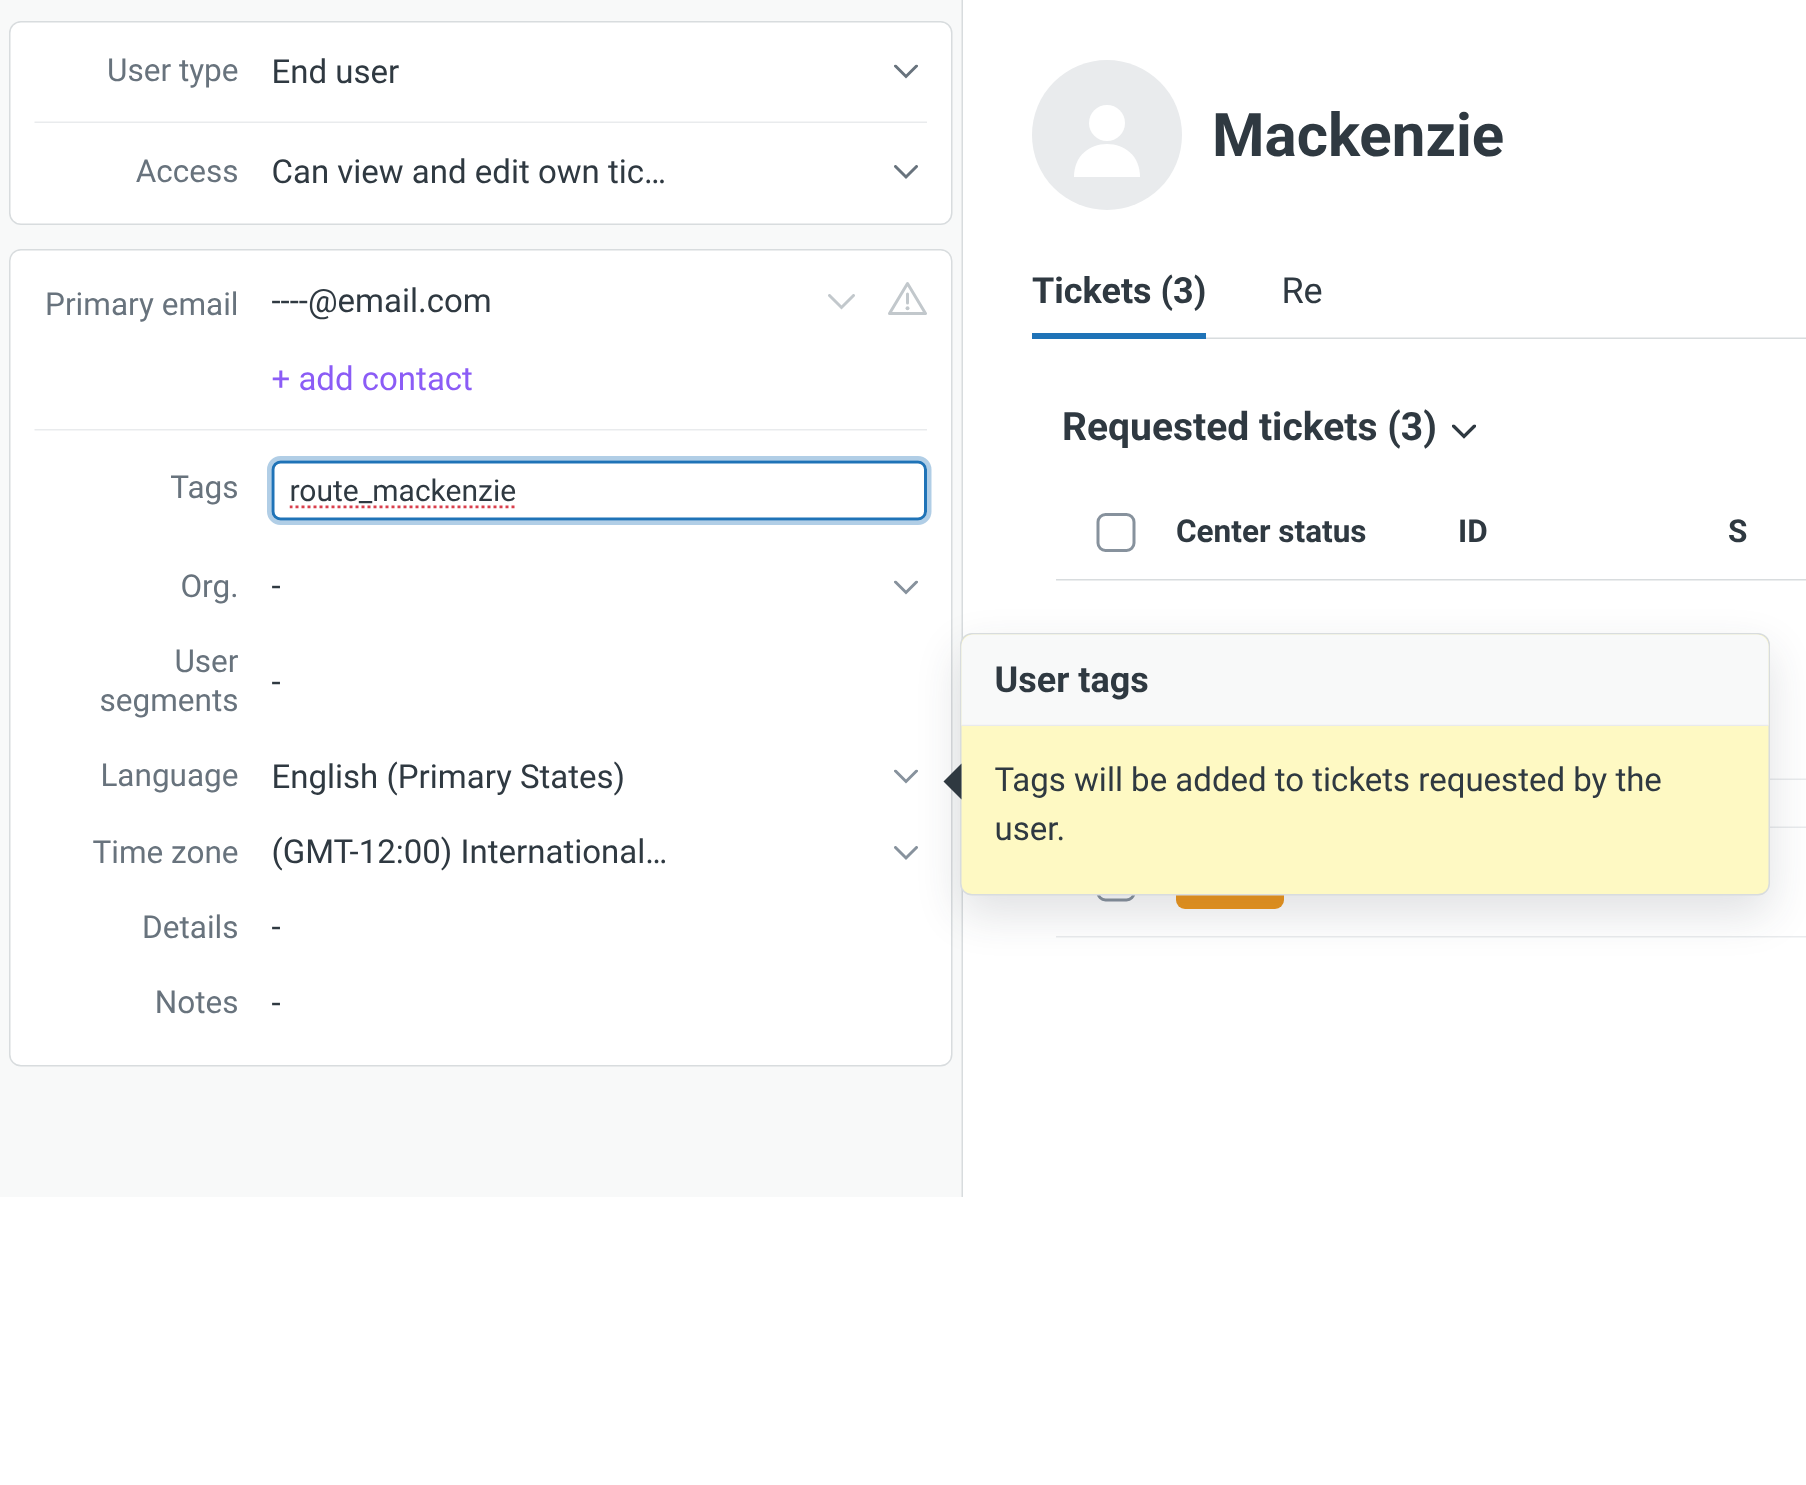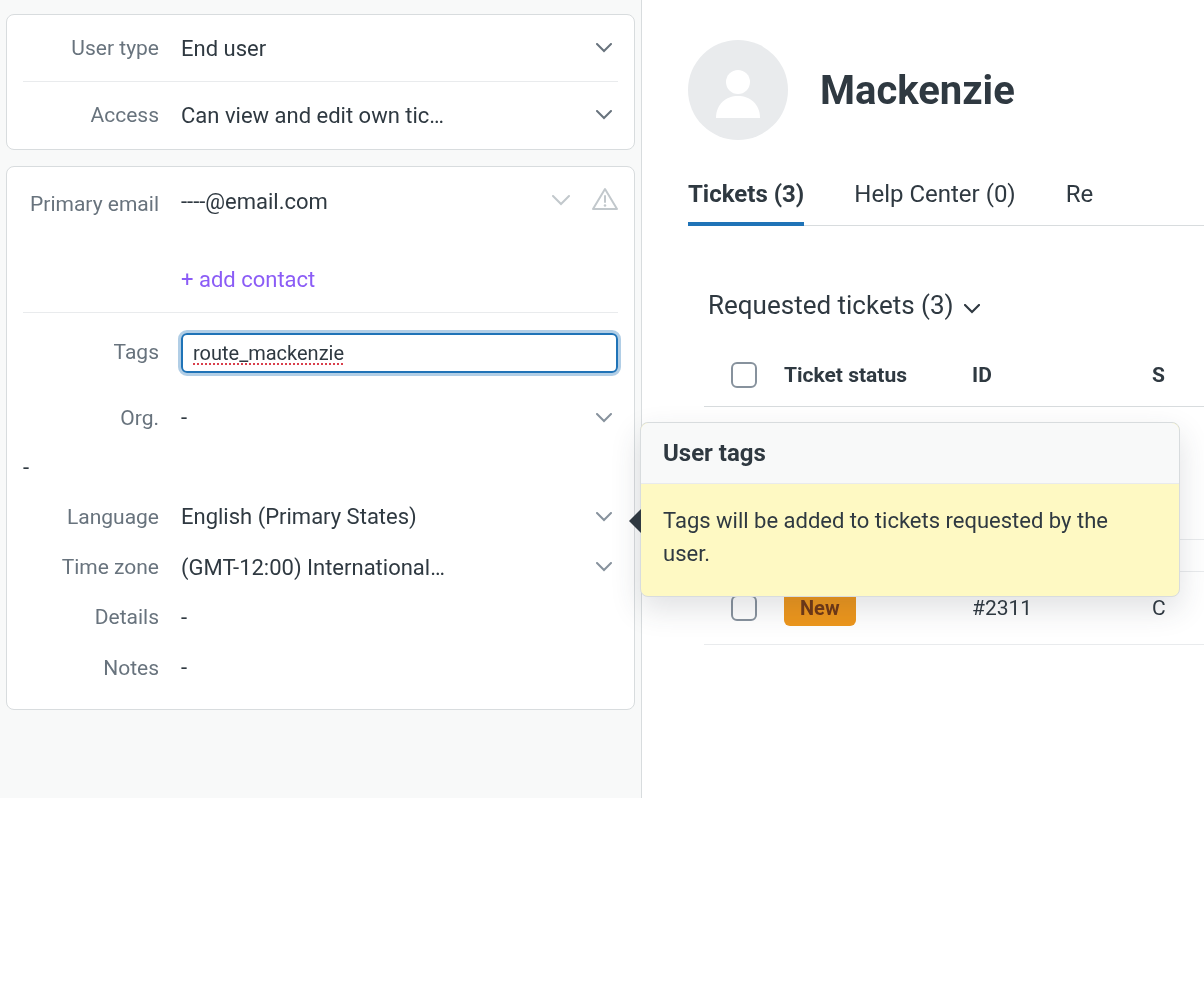--- a/index.html
+++ b/index.html
@@ -46,21 +46,20 @@
     font-size: 21px;
     padding-right: 22px;
     line-height: 1.25;
   }
   .field-value {
     flex: 1;
     display: flex;
     align-items: center;
     color: #2f3941;
     font-size: 22px;
-    gap: 27px;
   }
   .select-like {
     flex: 1;
     display: flex;
     justify-content: space-between;
     align-items: center;
     cursor: pointer;
   }
   .select-like .caret {
     color: #68737d;
@@ -97,21 +96,21 @@
 
   
   .right-pane {
     flex: 1;
     padding: 40px 0 0 46px;
     position: relative;
   }
   .user-header {
     display: flex;
     align-items: center;
-    gap: 32px;
+    gap: 20px;
     margin-bottom: 40px;
   }
   .avatar {
     width: 100px; height: 100px; border-radius: 50%;
     background: #e9ebed;
     display: flex; align-items: center; justify-content: center;
   }
   .avatar svg { fill: #fff; }
   .user-name {
     font-size: 40px;
@@ -130,22 +129,22 @@
     color: #2f3941;
     white-space: nowrap;
   }
   .tab.active {
     font-weight: 700;
     border-bottom: 4px solid #1f73b7;
     margin-bottom: -1px;
   }
   .section-header {
     display: flex; align-items: center; gap: 10px;
-    font-size: 26px; font-weight: 400;
-    margin: 64px 0 24px 20px;
+    font-size: 26px; font-weight: 700;
+    margin: 44px 0 24px 20px;
   }
   .table {
     margin-left: 16px;
   }
   .thead, .trow {
     display: flex;
     align-items: center;
     gap: 0;
     border-bottom: 1px solid #e9ebed;
     padding: 18px 0;
@@ -283,20 +282,21 @@
           <span>-</span>
           <span class="caret">
             <svg width="16" height="10" viewBox="0 0 16 10">
                 <path d="M1 1l7 7 7-7" stroke="#87929d" stroke-width="2" fill="none" stroke-linecap="round"></path>
               </svg>
           </span>
         </div>
       </div>
 
       <div class="field-row small-row">
+        <div class="field-label">User segments</div>
         <div class="field-value">
           <span>-</span>
         </div>
       </div>
 
       <div class="field-row small-row">
         <div class="field-label">Language</div>
         <div class="field-value select-like">
           <span>English (Primary States)</span>
           <span class="caret">
@@ -342,39 +342,38 @@
         <svg width="60" height="60" viewBox="0 0 60 60">
             <circle cx="30" cy="22" r="12" fill="#fff"></circle>
             <path d="M8 58c0-14 10-22 22-22s22 8 22 22" fill="#fff"></path>
           </svg>
       </div>
       <div class="user-name">Mackenzie</div>
     </div>
 
     <div class="tabs">
       <div class="tab active">Tickets (3)</div>
-      <div class="tab">Help Center (0)</div>
       <div class="tab">Re</div>
     </div>
 
     <div class="section-header">
       <span>Requested tickets (3)</span>
       <span>
         <svg width="16" height="10" viewBox="0 0 16 10">
             <path d="M1 1l7 7 7-7" stroke="#2f3941" stroke-width="2.2" fill="none" stroke-linecap="round"></path>
           </svg>
       </span>
     </div>
 
     <div class="table">
       <div class="thead">
         <div class="col-check">
             <div class="checkbox"></div>
           </div>
-        <div class="col-status">Ticket status</div>
+        <div class="col-status">Center status</div>
         <div class="col-id">ID</div>
         <div class="col-s">S</div>
       </div>
 
       <div class="trow" style="visibility:hidden; height:70px;"></div>
       <div class="trow">
         <div class="col-check" style="visibility:hidden;">
             <div class="checkbox"></div>
           </div>
         <div class="col-status" style="visibility:hidden;"></div>

